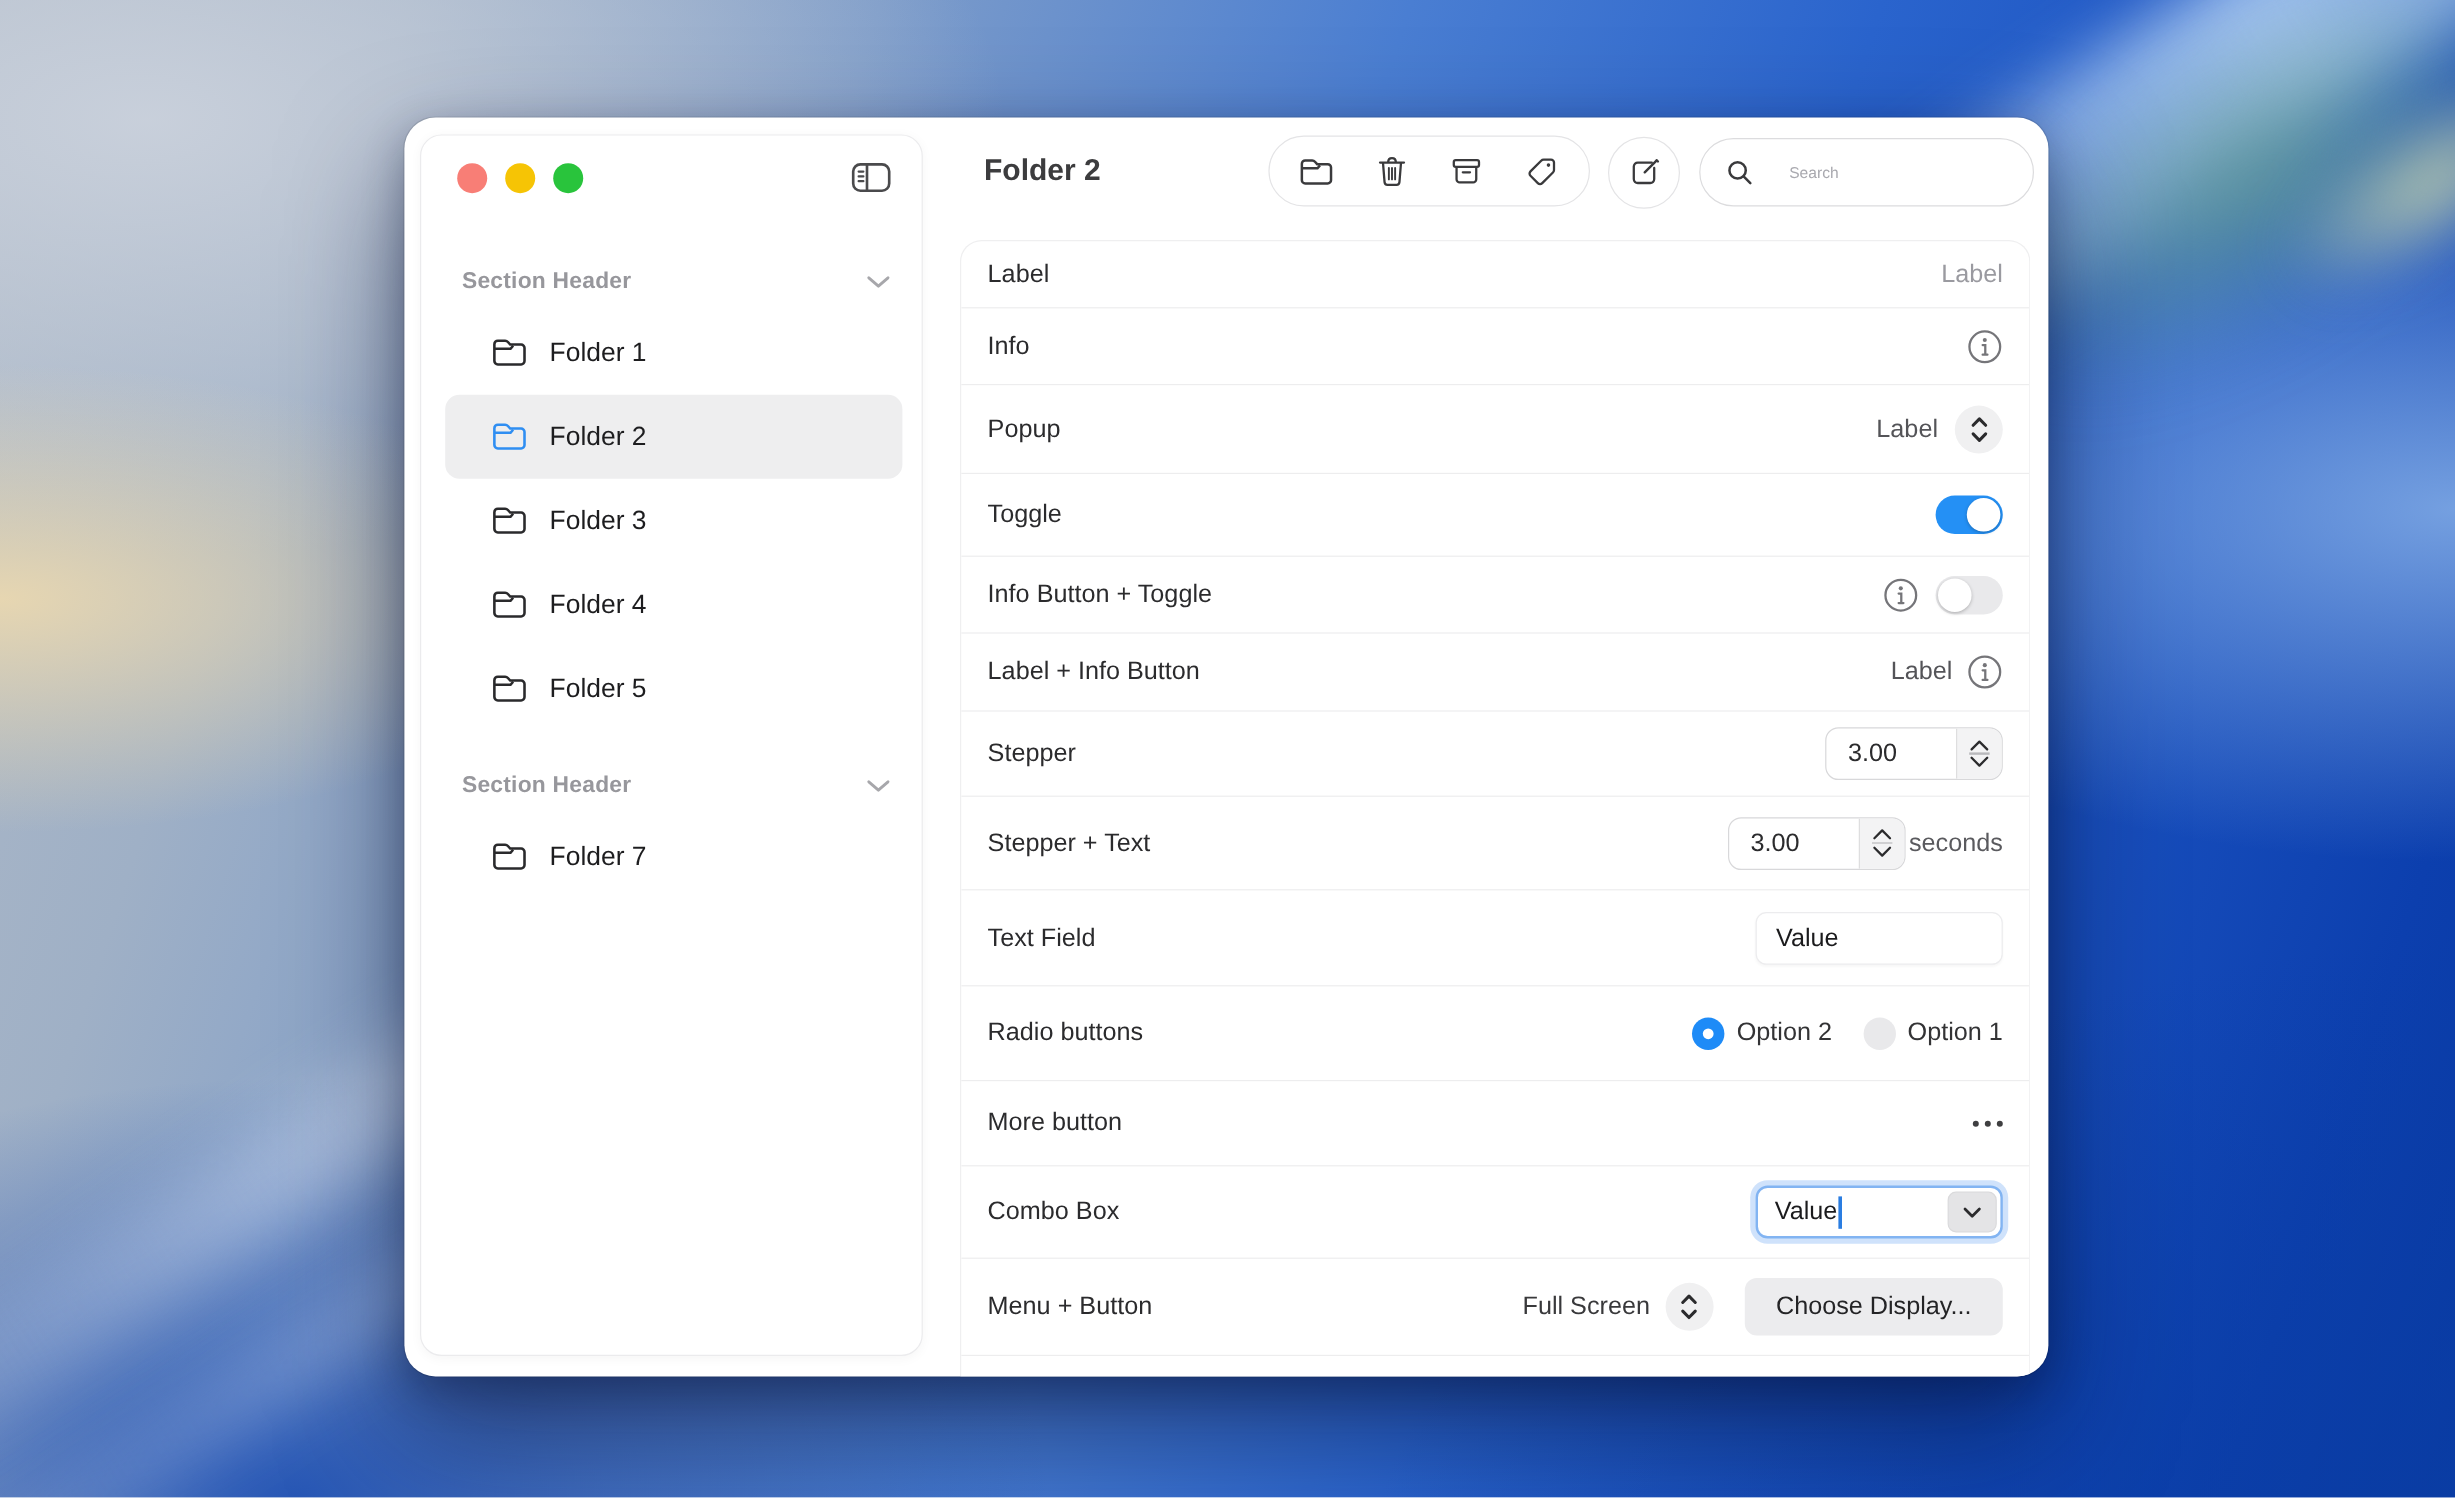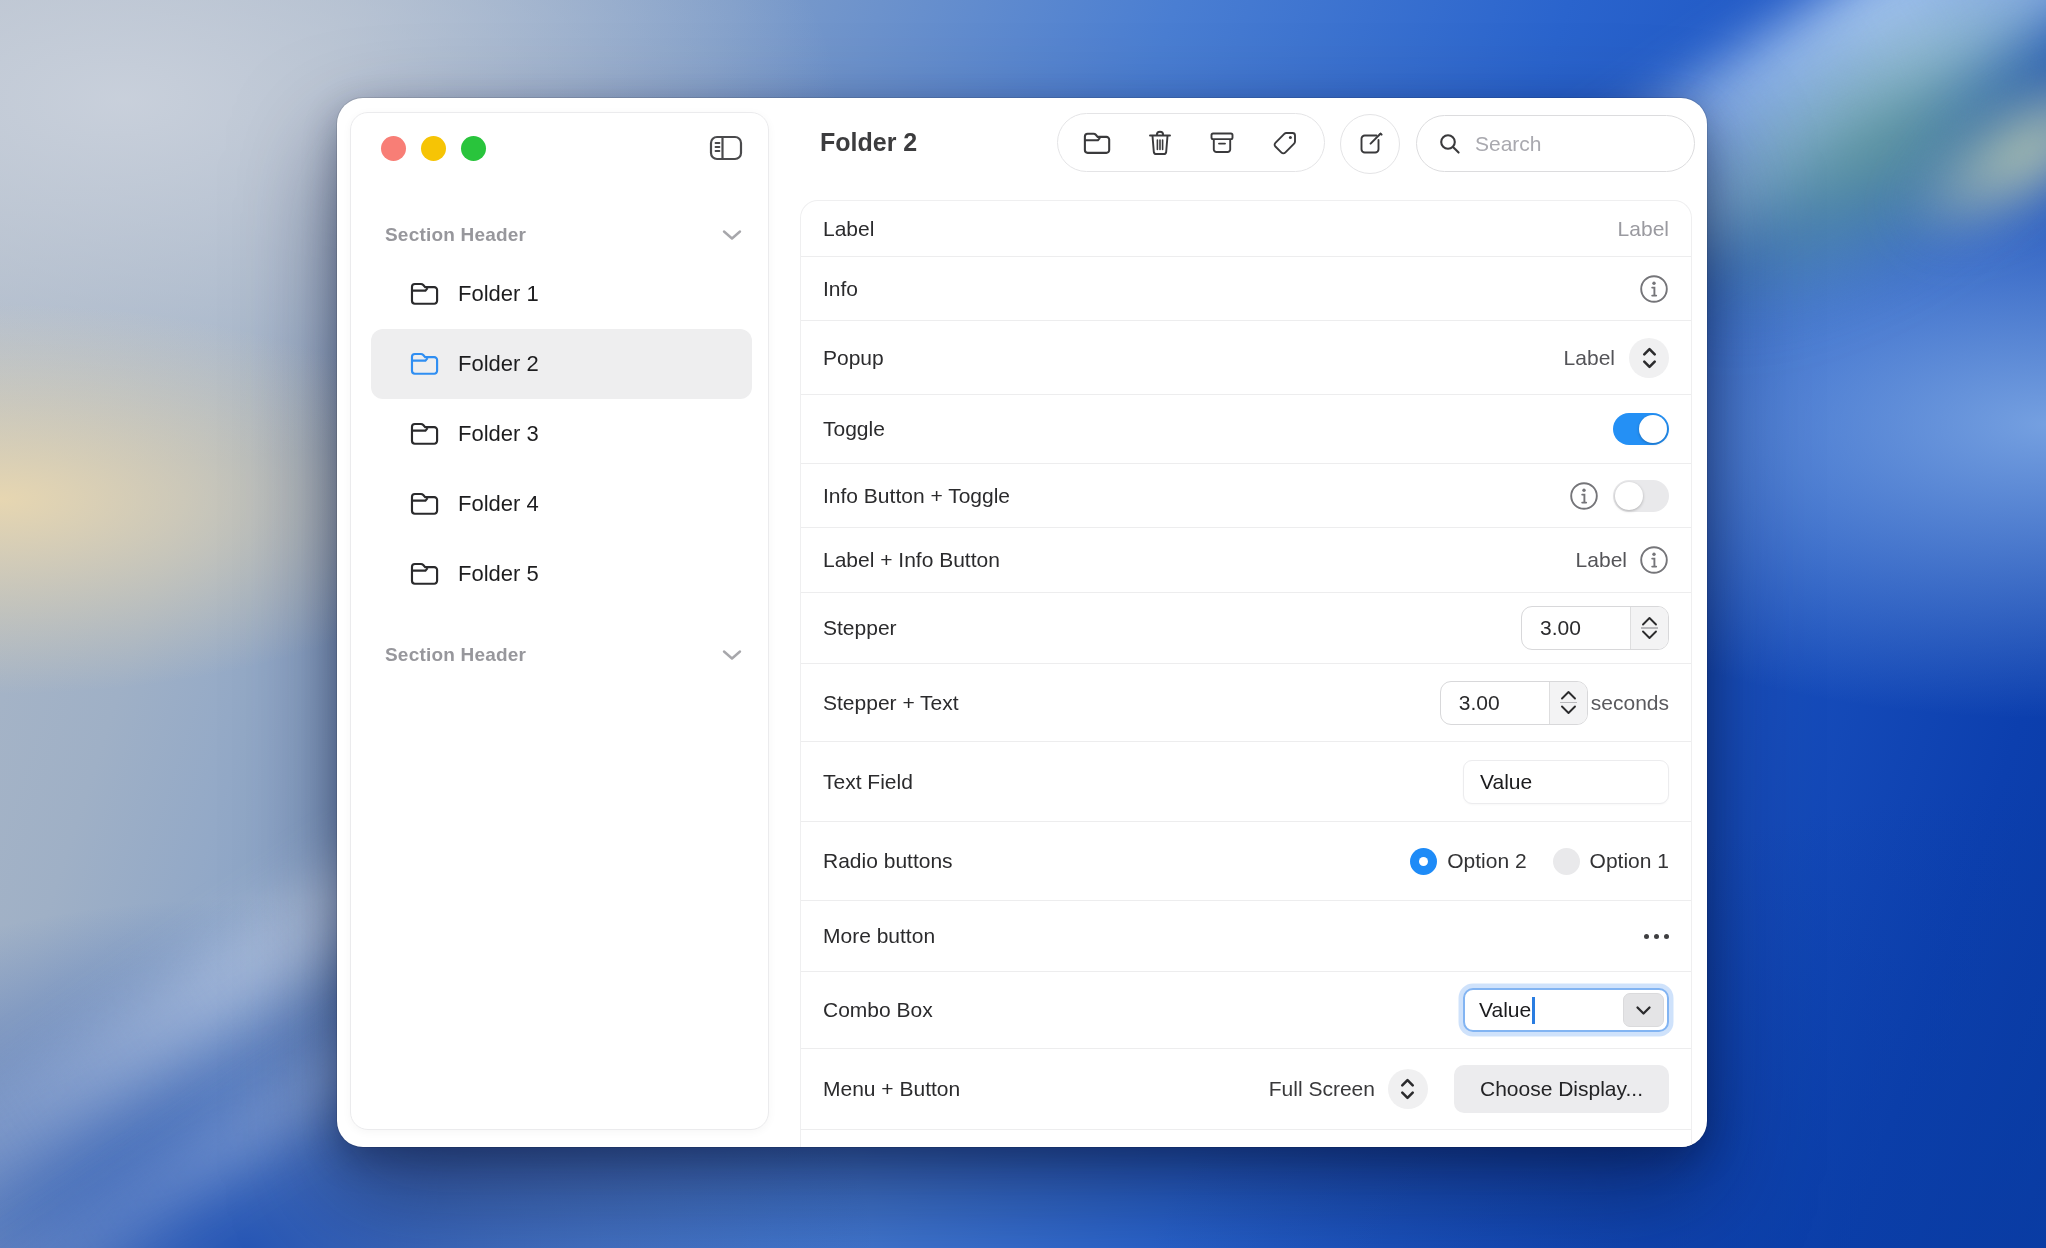--- a/index.html
+++ b/index.html
@@ -60,22 +60,22 @@
   .tool-group { position:absolute; left:720px; top:15px; width:268px; height:59px;
     border:1px solid #e4e4e6; border-radius:30px; background:#fff;
     display:flex; align-items:center; justify-content:space-around; padding:0 8px; }
   .tool-btn { width:52px; height:48px; display:flex; align-items:center; justify-content:center; border-radius:10px; }
   .tool-circle { position:absolute; left:1003px; top:16px; width:60px; height:60px; border-radius:50%;
     border:1px solid #e4e4e6; background:#fff; display:flex; align-items:center; justify-content:center; }
   .searchbox { position:absolute; left:1079px; top:17px; width:279px; height:57px;
     border:1.5px solid #dcdcde; border-radius:29px; background:#fff;
     display:flex; align-items:center; padding:0 18px 0 20px; }
   .searchbox svg { flex:0 0 auto; margin-right:12px; }
-  .searchbox input { flex:1; border:none; outline:none; font-size:21px; color:#1b1b1d;
-    font-family:"Liberation Sans", sans-serif; background:transparent; min-width:0; }
+  .searchbox input { flex:1; border:none; outline:none; font-size:13px; color:#1b1b1d;
+    font-family:"Liberation Sans", sans-serif; background:transparent; min-width:0;margin-left:16px; }
   .searchbox input::placeholder { color:#a9a9af; }
 
   
   .form-panel { position:absolute; left:463px; top:102px; width:892px; height:947px;
     background:#fff; border:1px solid #efeff0; border-bottom:none;
     border-radius:18px 18px 0 0; display:flex; flex-direction:column; overflow:hidden; }
   .row { display:flex; align-items:center; padding:0 22px; border-bottom:1px solid #ededee; flex:0 0 auto; }
   .row-label { font-size:21px; color:#2b2b2d; }
   .spacer { flex:1; }
   .gray-value { font-size:21px; color:#9a9aa0; }
@@ -222,20 +222,29 @@
       <div class="section-header">
         <span class="hdr-text">Section Header</span>
         <span class="chev">
           <svg width="20" height="12" viewBox="0 0 20 12" fill="none">
               <path d="M2 2.5l8 7 8-7" stroke="#a7a7ab" stroke-width="2.4" stroke-linecap="round" stroke-linejoin="round"></path>
             </svg>
         </span>
       </div>
 
 
+      <div class="folder-row">
+        <span class="f-icon">
+          <svg width="31" height="27" viewBox="0 0 26 22" fill="none">
+              <path d="M2.5 8V5.4a2.4 2.4 0 0 1 2.4-2.4h5.1c.75 0 1.46.32 1.96.88l1.6 1.78h7.6a2.4 2.4 0 0 1 2.4 2.4v9.1a2.4 2.4 0 0 1-2.4 2.4H4.9a2.4 2.4 0 0 1-2.4-2.4V8z" stroke="#2a2a2c" stroke-width="1.8"></path>
+              <path d="M2.5 8.6h11.3l1.8-2.1" stroke="#2a2a2c" stroke-width="1.8"></path>
+            </svg>
+        </span>
+        <span class="f-label">Folder 7</span>
+      </div>
     </div>
 
     <div class="pane-title">Folder 2</div>
 
     <div class="tool-group">
       <div class="tool-btn">
         <svg width="30" height="26" viewBox="0 0 26 22" fill="none">
             <path d="M2.5 8V5.4a2.4 2.4 0 0 1 2.4-2.4h5.1c.75 0 1.46.32 1.96.88l1.6 1.78h7.6a2.4 2.4 0 0 1 2.4 2.4v9.1a2.4 2.4 0 0 1-2.4 2.4H4.9a2.4 2.4 0 0 1-2.4-2.4V8z" stroke="#3a3a3c" stroke-width="1.8"></path>
             <path d="M2.5 8.6h11.3l1.8-2.1" stroke="#3a3a3c" stroke-width="1.8"></path>
           </svg>

